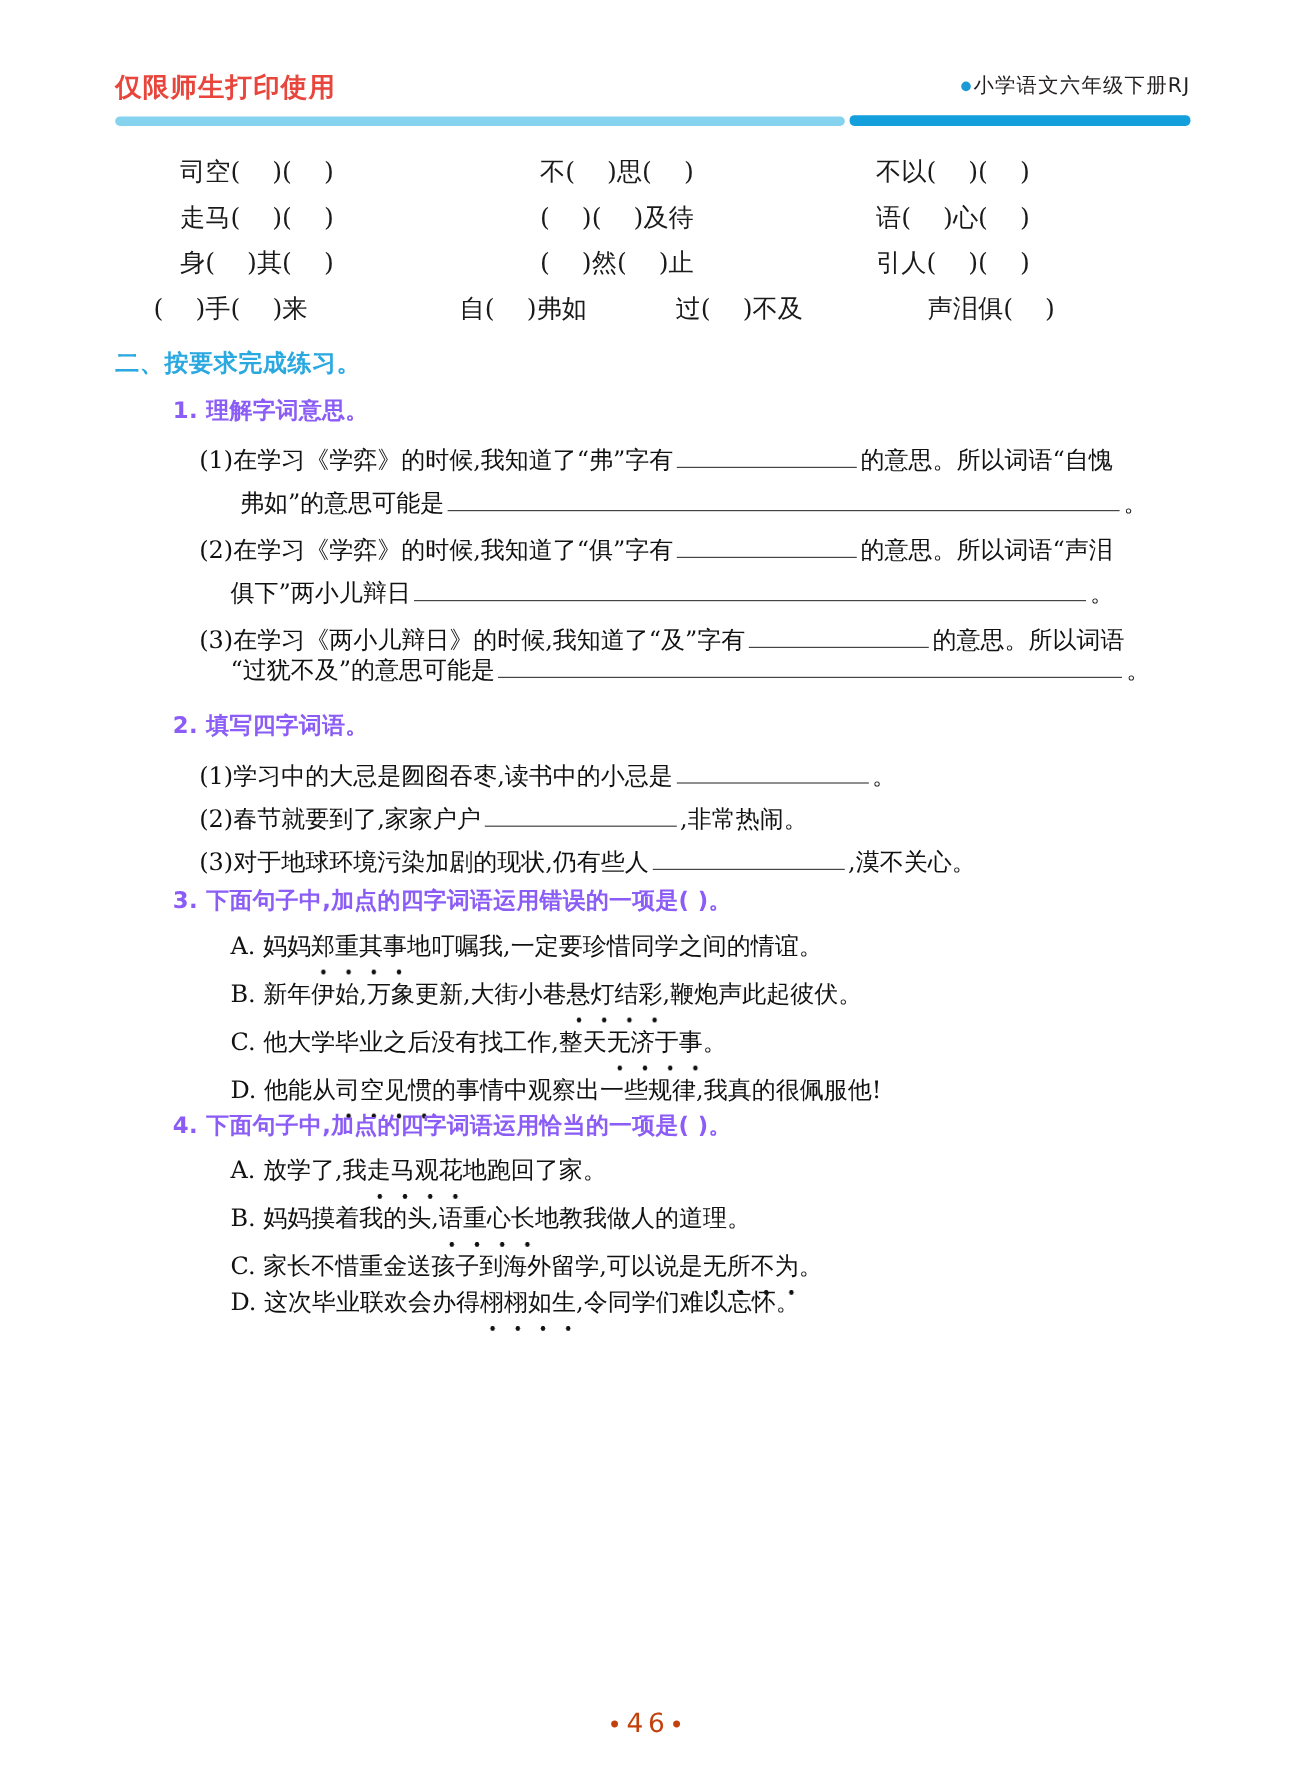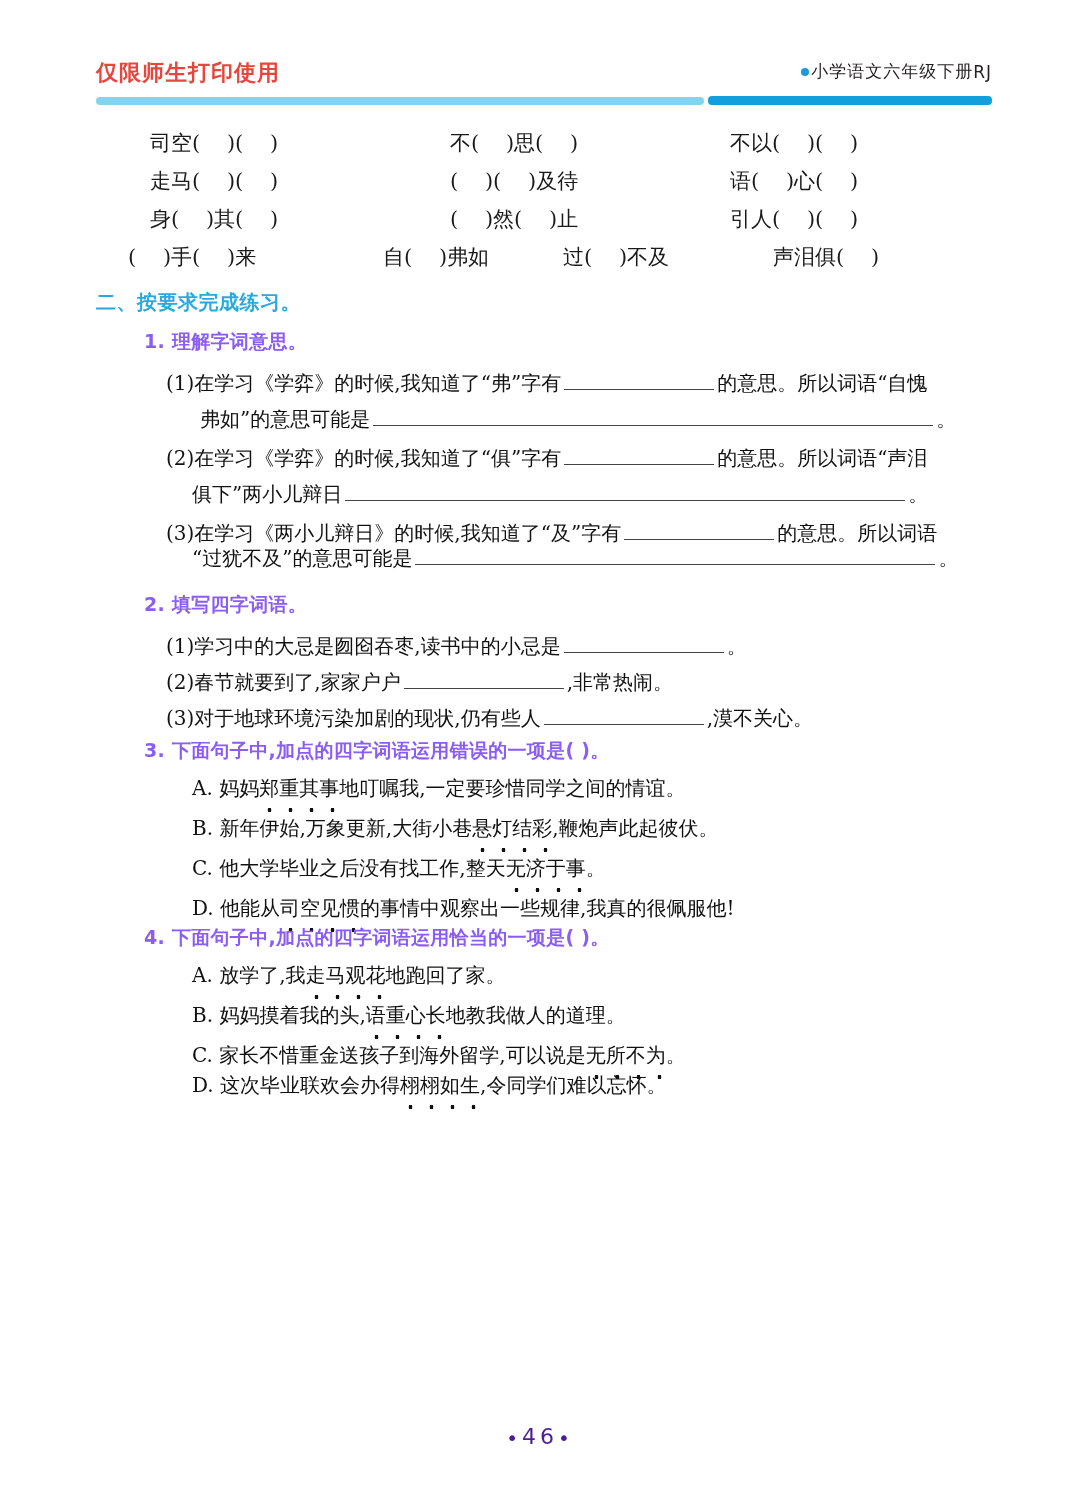--- a/index.html
+++ b/index.html
@@ -160,21 +160,21 @@
   }
 
   
   .footer {
     position: absolute;
     left: 0; right: 0;
     top: 1424px;
     text-align: center;
     font-family: "DejaVu Sans", "Liberation Sans", sans-serif;
     font-size: 22px;
-    color: #4c1d95;
+    color: #c2410c;
     letter-spacing: 4px;
   }
   .footer .pdot { font-size: 20px; vertical-align: middle; }
 </style>
 </head>
 <body>
 
 <div class="page">
 
   <div class="header">

